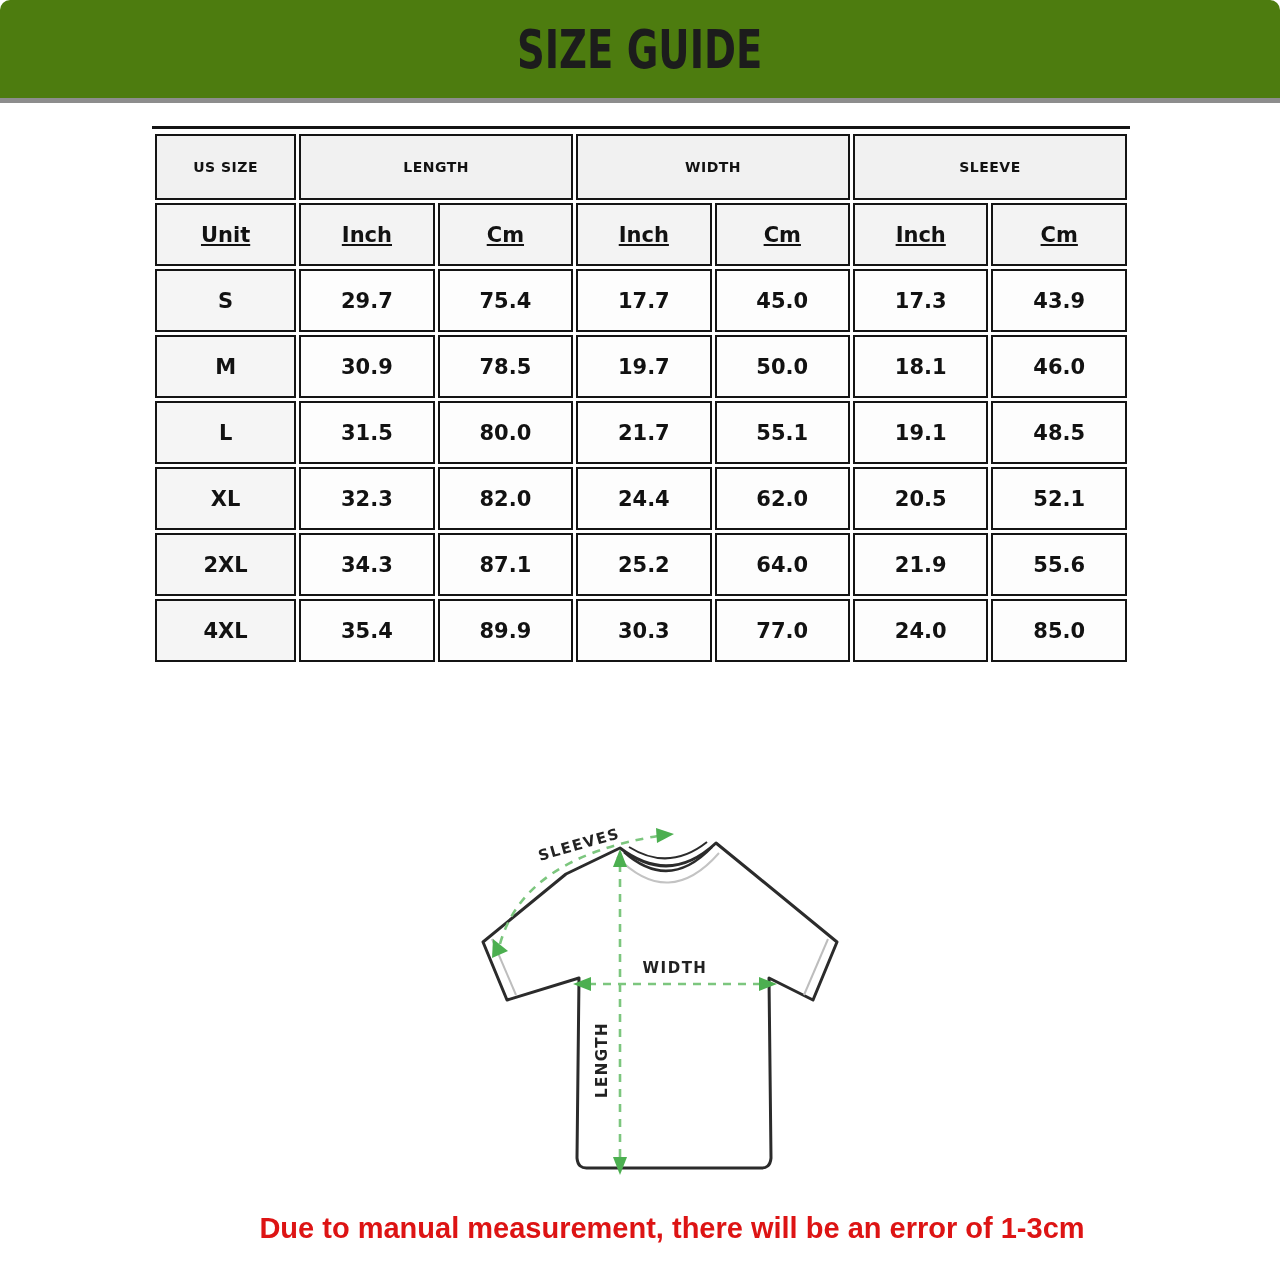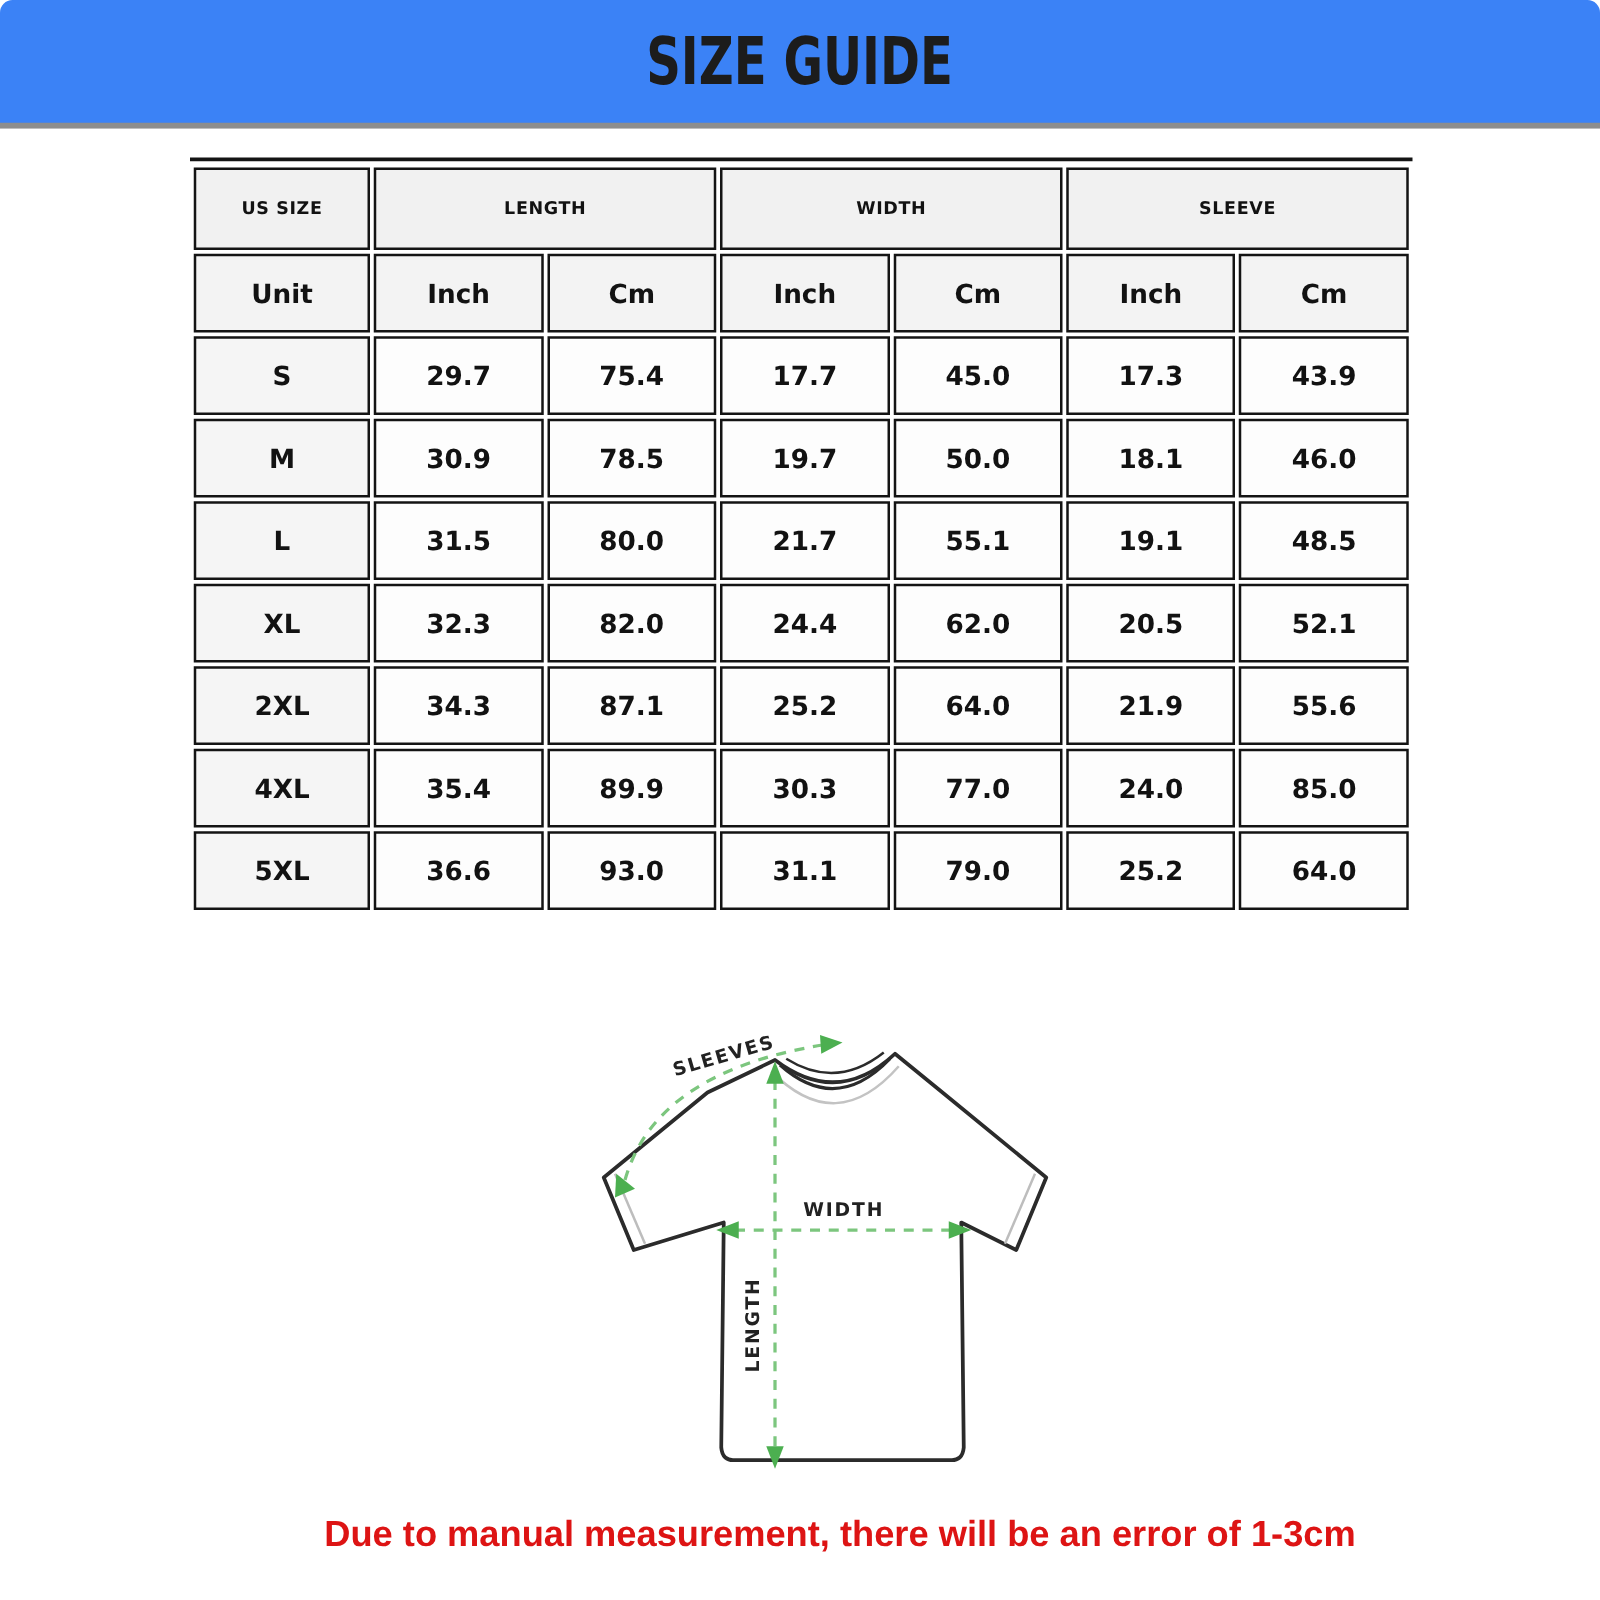--- a/index.html
+++ b/index.html
@@ -13,21 +13,21 @@
     font-family: "Liberation Sans", sans-serif;
     color: #111;
   }
 
   
   .banner {
     position: absolute;
     top: 0; left: 0;
     width: 1280px;
     height: 98px;
-    background: #3b82f6;
+    background: #4d7c0f;
     border-bottom: 5px solid #8d8d8d;
     border-radius: 10px 10px 0 0;
     display: flex;
     align-items: center;
     justify-content: center;
   }
   .banner-title {
     display: inline-block;
     font-family: "DejaVu Sans", sans-serif;
     font-weight: 800;
@@ -69,20 +69,21 @@
     background: #fdfdfd;
   }
   .size-table tr.group-row td {
     background: #f1f1f1;
     font-size: 14px;
     letter-spacing: 0.5px;
     height: 60px;
   }
   .size-table tr.unit-row td {
     background: #f3f3f3;
+    text-decoration: underline;
   }
   .size-table td.sz {
     background: #f5f5f5;
   }
 
   
   .diagram {
     position: absolute;
     left: 450px;
     top: 812px;
@@ -196,29 +197,20 @@
         </tr>
         <tr>
           <td class="sz">4XL</td>
           <td>35.4</td>
           <td>89.9</td>
           <td>30.3</td>
           <td>77.0</td>
           <td>24.0</td>
           <td>85.0</td>
         </tr>
-        <tr>
-          <td class="sz">5XL</td>
-          <td>36.6</td>
-          <td>93.0</td>
-          <td>31.1</td>
-          <td>79.0</td>
-          <td>25.2</td>
-          <td>64.0</td>
-        </tr>
       </tbody>
     </table>
   </div>
 
   <div class="diagram">
     <svg viewBox="0 0 420 400" width="420" height="400">
 
       <path d="M 170,36
                L 116,62 L 33,130
                L 57,188 L 129,166

